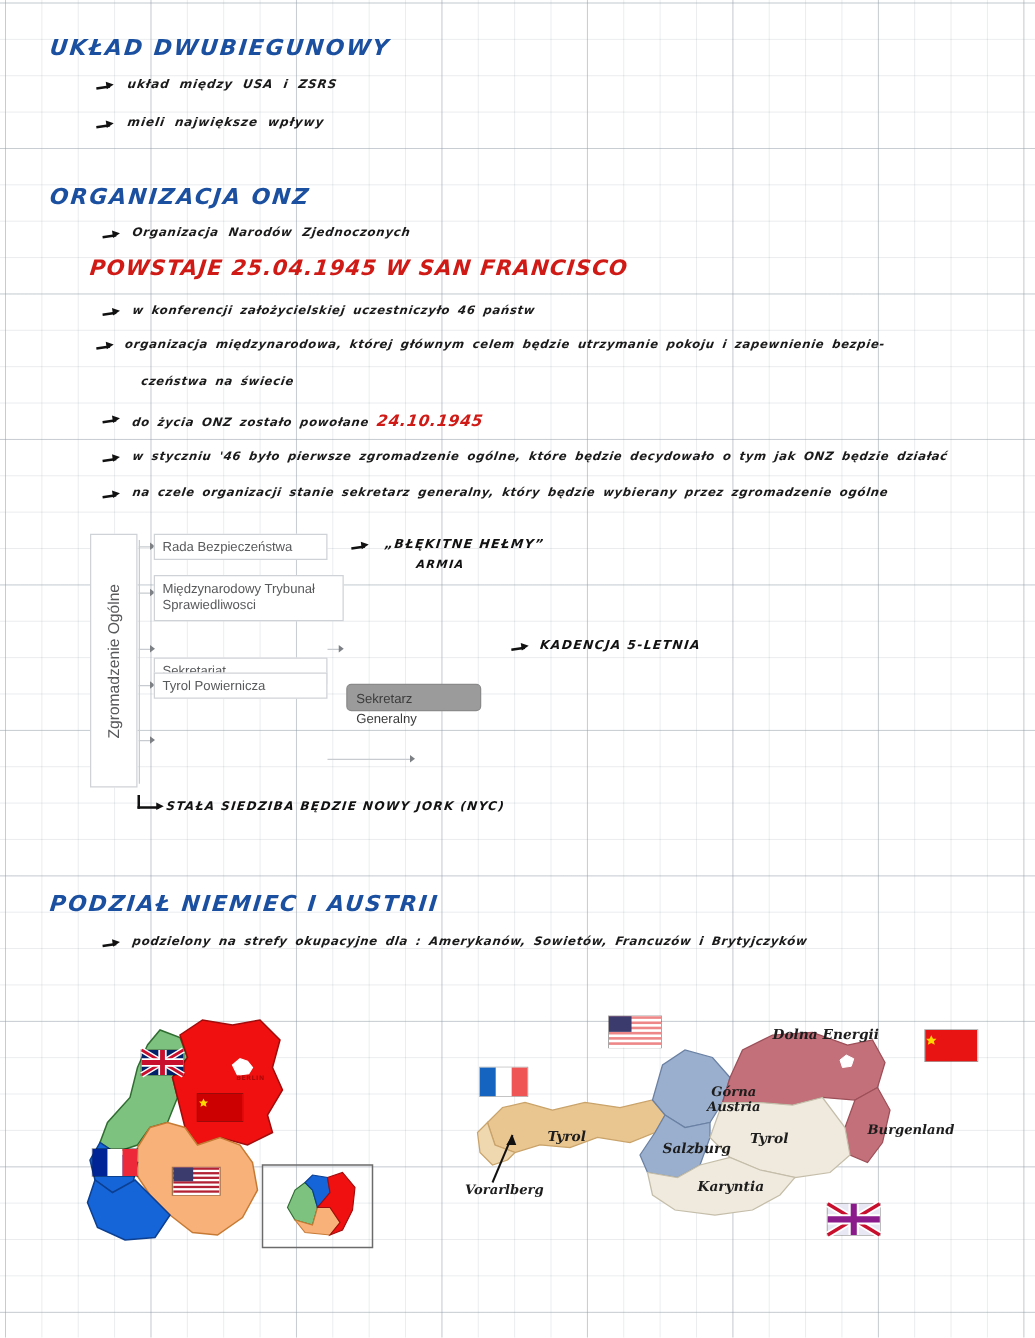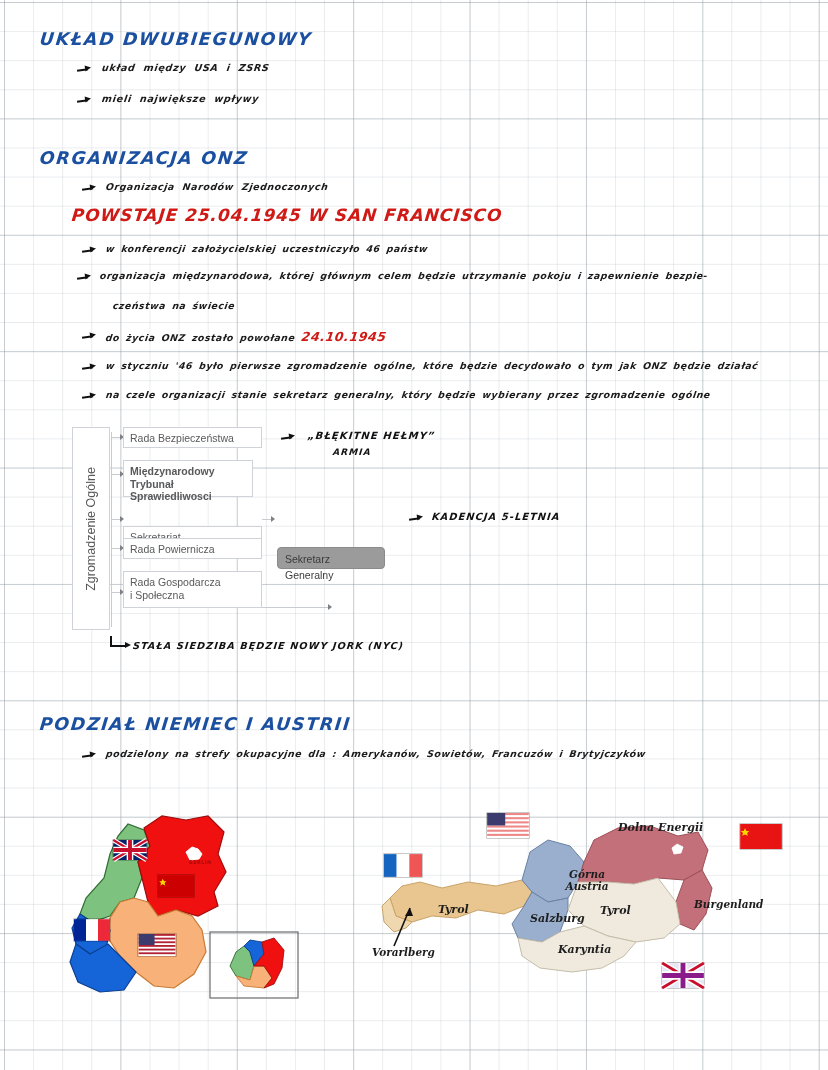--- a/index.html
+++ b/index.html
@@ -205,29 +205,27 @@
     <div class="tri" style="left:50px;top:92px;"></div>
 
     <div class="connL" style="left:41px;top:124px;width:10px;height:1px;"></div>
     <div class="tri" style="left:50px;top:121px;"></div>
 
     <div class="connL" style="left:41px;top:168px;width:10px;height:1px;"></div>
     <div class="tri" style="left:50px;top:165px;"></div>
 
     <div class="obox" style="left:53px;top:3px;width:139px;height:21px;line-height:13px;">Rada Bezpieczeństwa</div>
 
-    <div class="obox" style="left:53px;top:36px;width:130px;height:37px;white-space:pre-line;font-weight:bold;">Międzynarodowy Trybunał
+    <div class="obox" style="left:53px;top:36px;width:152px;height:37px;white-space:pre-line;">Międzynarodowy Trybunał
 Sprawiedliwosci</div>
 
     <div class="obox" style="left:53px;top:85px;width:139px;height:21px;line-height:13px;margin-top:17px;">Sekretariat</div>
 
-    <div class="obox" style="left:53px;top:114px;width:139px;height:21px;line-height:13px;">Rada Powiernicza</div>
-
-    <div class="obox" style="left:53px;top:147px;width:139px;height:37px;white-space:pre-line;">Rada Gospodarcza
-i Społeczna</div>
+    <div class="obox" style="left:53px;top:114px;width:139px;height:21px;line-height:13px;">Tyrol Powiernicza</div>
+
 
     <div class="connL" style="left:192px;top:95px;width:11px;height:1px;"></div>
     <div class="tri" style="left:201px;top:92px;"></div>
 
     <div class="sgbox" style="left:207px;top:85px;width:108px;height:22px;margin-top:38px;">Sekretarz Generalny</div>
 
     <div class="connL" style="left:192px;top:183px;width:67px;height:1px;"></div>
     <div class="tri" style="left:258px;top:180px;"></div>
 
   </div>

